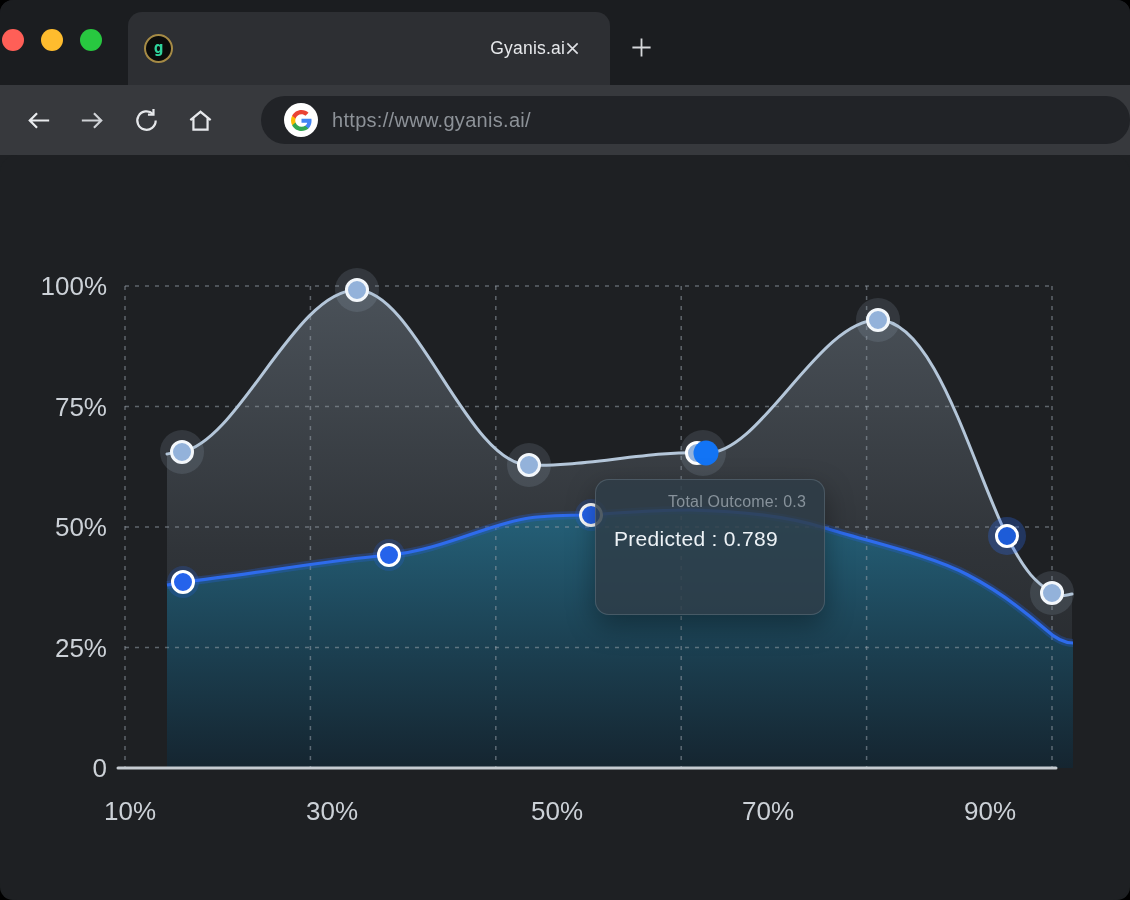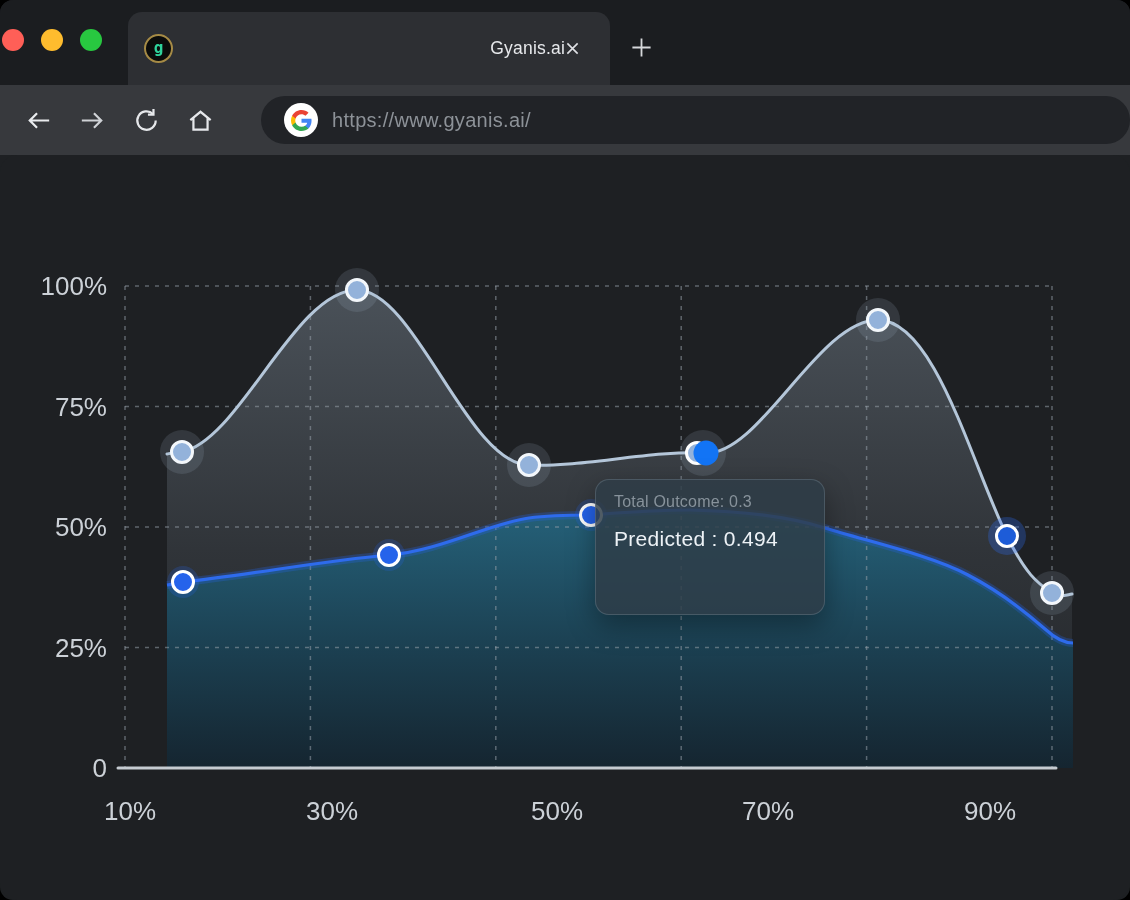--- a/index.html
+++ b/index.html
@@ -45,21 +45,21 @@
   .pred-glow{stroke:rgba(37,99,235,0.28);stroke-width:8;fill:none;}
   .pred-line{stroke:#2e6bec;stroke-width:3.2;fill:none;}
   .ytick,.xtick{fill:#ccd1d7;font-size:26px;font-family:"Liberation Sans",sans-serif;}
   .ytick{text-anchor:end;dominant-baseline:central;}
   .xtick{text-anchor:middle;}
 
   
   .tooltip{position:absolute;left:595px;top:324px;width:230px;height:136px;box-sizing:border-box;
     background:rgba(46,61,71,0.84);border:1px solid rgba(173,192,205,0.22);border-radius:14px;
     padding:13px 18px;box-shadow:0 10px 28px rgba(0,0,0,0.35);}
-  .tt-title{font-size:16px;color:#87929b;margin-bottom:9px;letter-spacing:.2px;}
+  .tt-title{font-size:16px;color:#87929b;margin-bottom:9px;letter-spacing:.2px;text-align:right;}
   .tt-row{font-size:21px;color:#edf2f6;font-weight:500;line-height:37px;letter-spacing:.3px;}
 </style>
 </head>
 <body>
 
 <div class="window">
 
   <div class="tabstrip">
     <div class="traffic">
       <span class="tl" id="tl-red" style="background: rgb(255, 95, 87);"></span>
@@ -174,17 +174,17 @@
           <circle cx="878" cy="165" r="22" fill="rgba(164,181,198,0.16)"></circle>
           <circle cx="878" cy="165" r="10.5" fill="#93b2da" stroke="#f3f7fb" stroke-width="3"></circle>
           <circle cx="1007" cy="381" r="19" fill="rgba(45,106,235,0.30)"></circle>
           <circle cx="1007" cy="381" r="10.5" fill="#1d5cd8" stroke="#ffffff" stroke-width="3"></circle>
           <circle cx="1052" cy="438" r="22" fill="rgba(164,181,198,0.16)"></circle>
           <circle cx="1052" cy="438" r="10.5" fill="#93b2da" stroke="#f3f7fb" stroke-width="3"></circle>
         </g>
     </svg>
     <div class="tooltip">
       <div class="tt-title">Total Outcome: 0.3</div>
-      <div class="tt-row">Predicted : 0.494</div>
+      <div class="tt-row">Predicted : 0.789</div>
     </div>
   </div>
 
 </div>
 
 </body></html>

